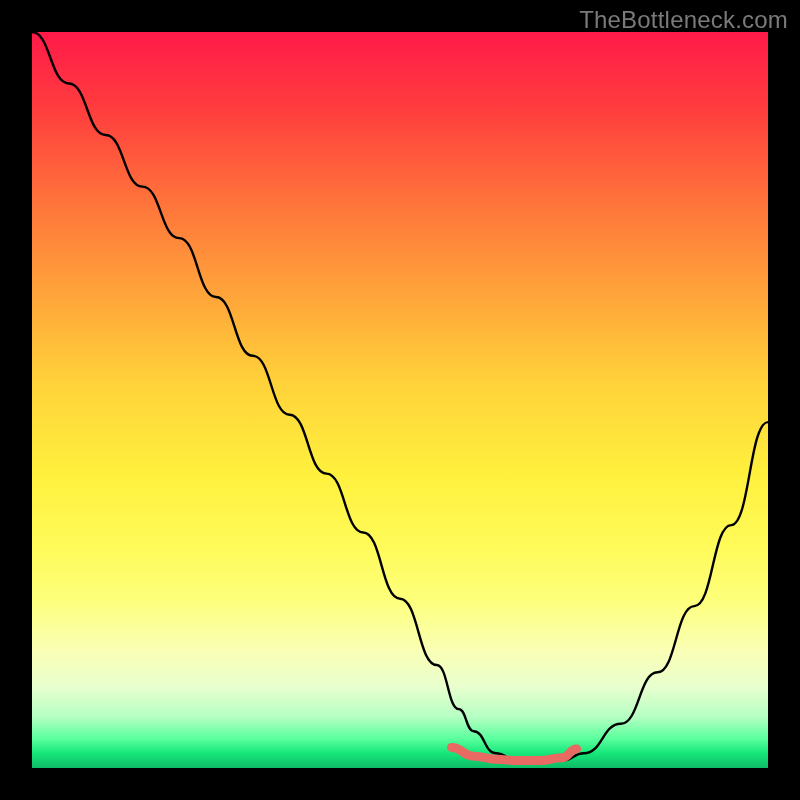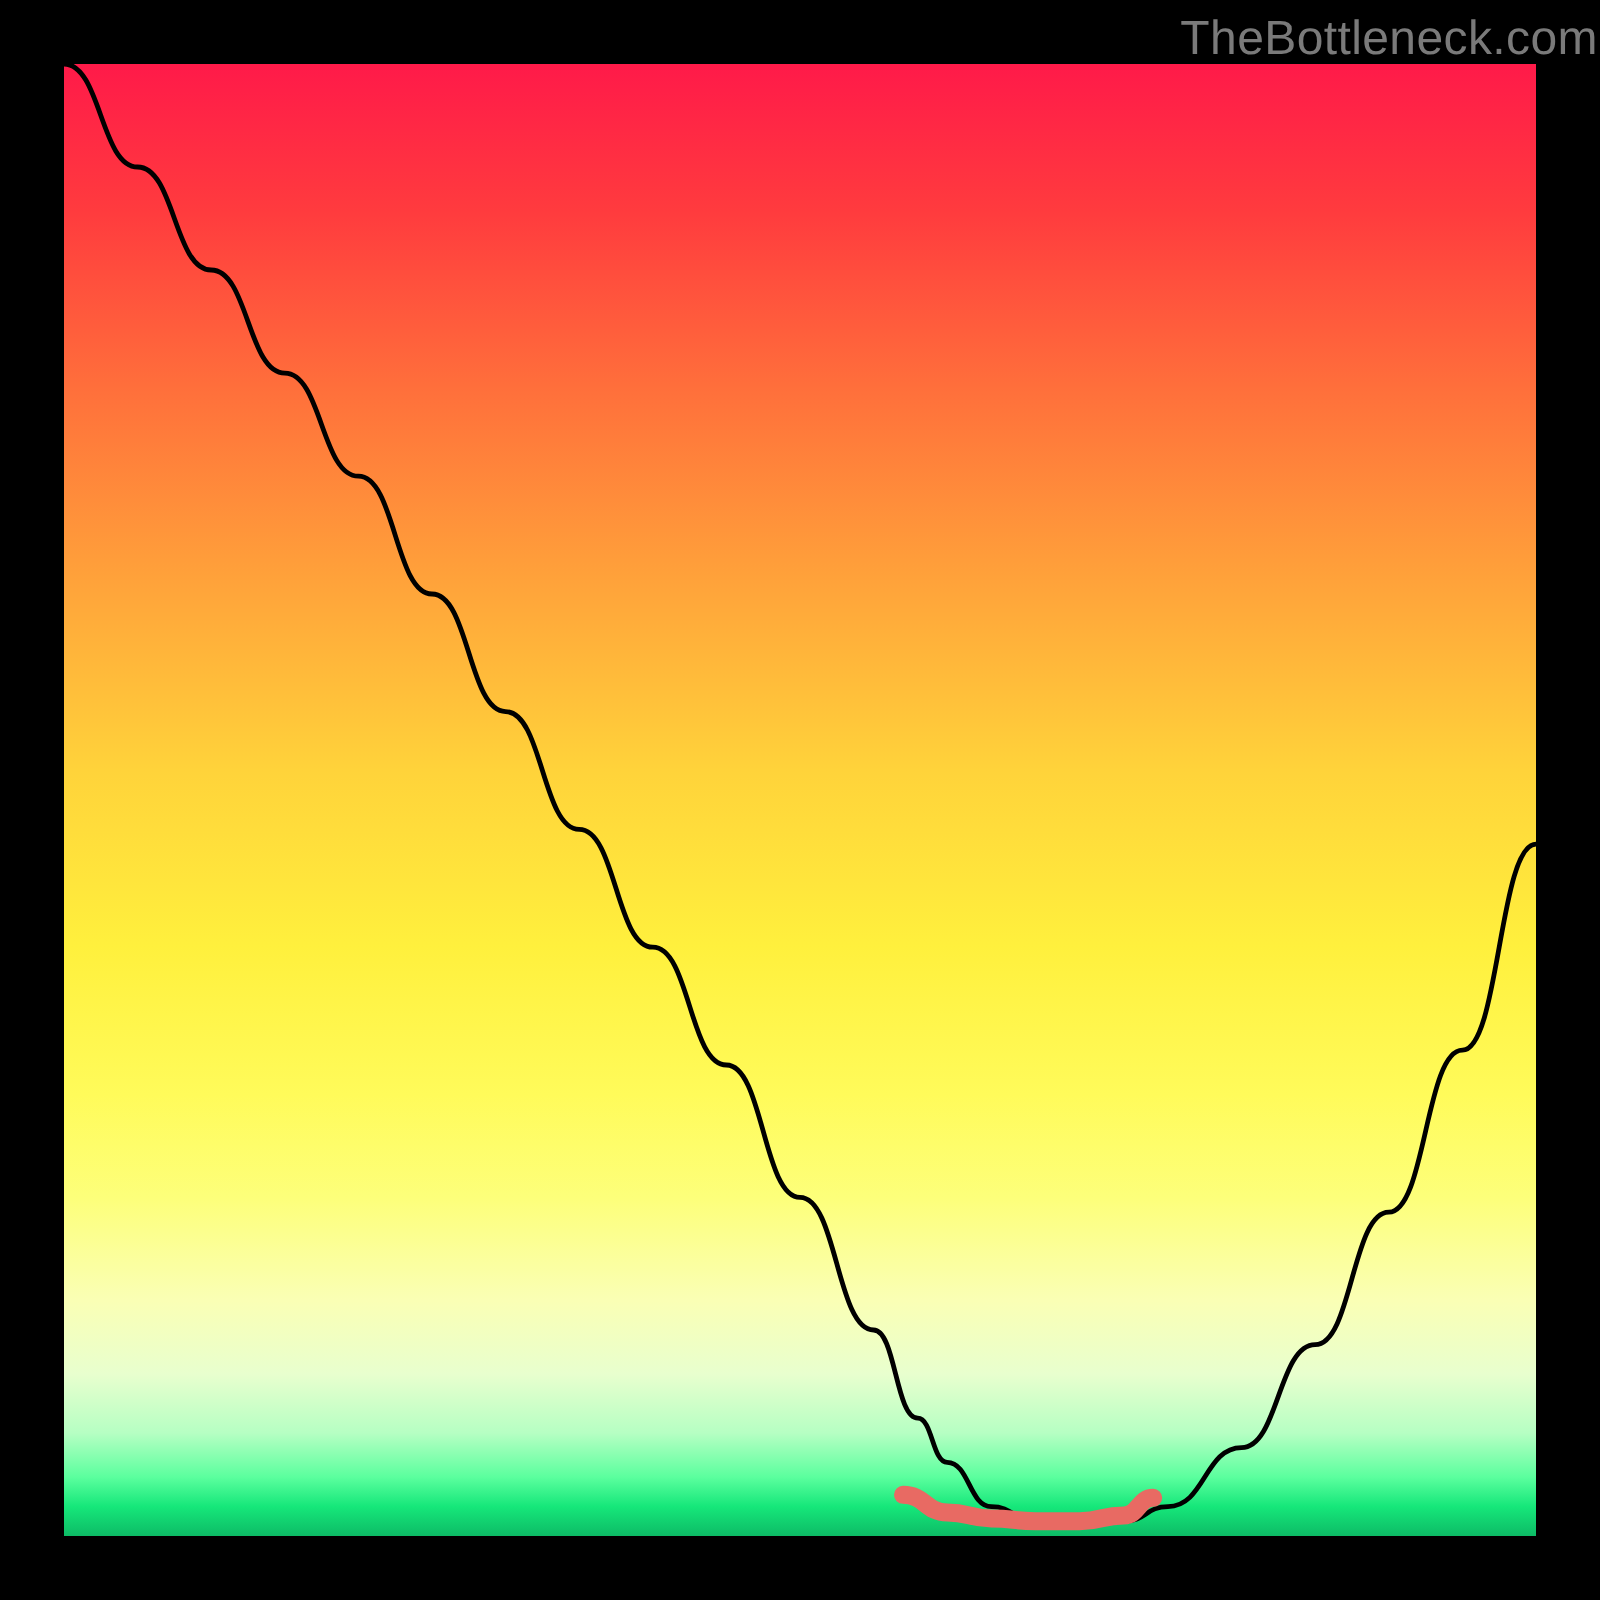--- a/index.html
+++ b/index.html
@@ -29,21 +29,21 @@
       #e8ffce 89%,
       #b6ffc3 93%,
       #5bff9e 96%,
       #16e77a 98%,
       #0dbb66 100%
     );
   }
   .watermark {
     position: absolute;
     top: 6px;
-    right: 1px;
+    right: 12px;
     font-family: Arial, Helvetica, sans-serif;
     font-size: 24px;
     color: #7a7a7a;
     letter-spacing: 0.2px;
     user-select: none;
   }
   svg.curve {
     position: absolute;
     left: 0; top: 0;
     width: 100%; height: 100%;

